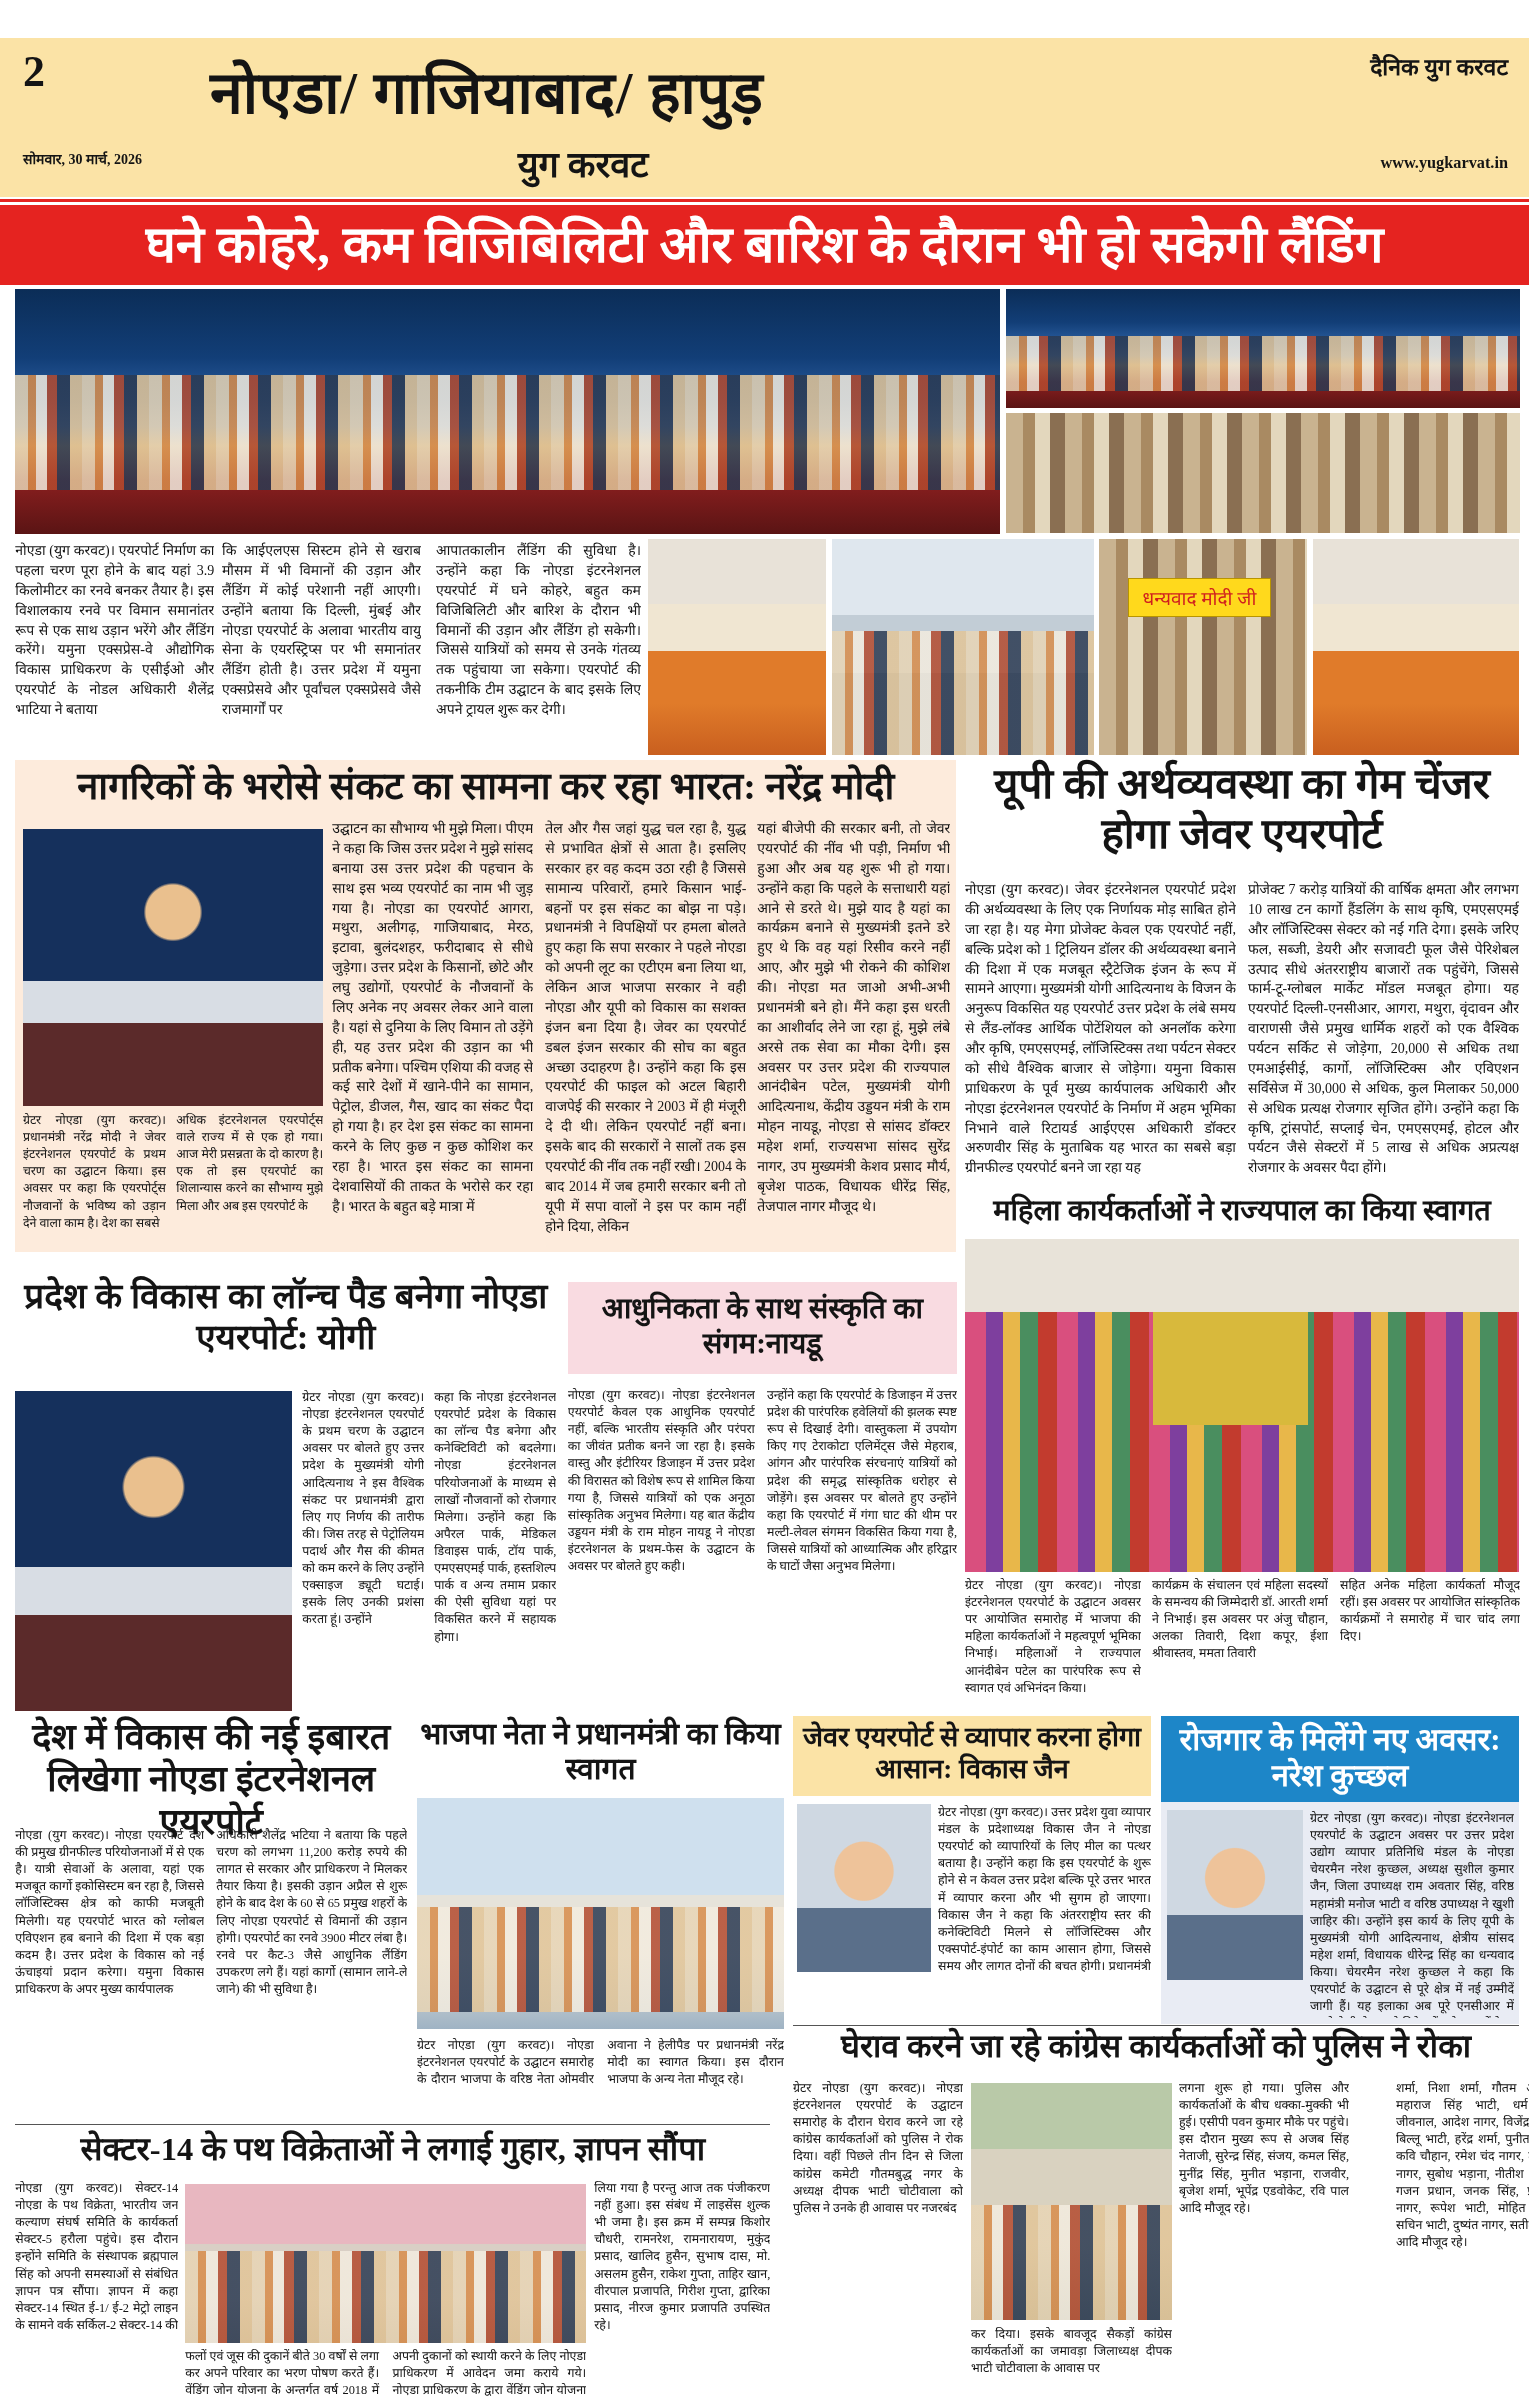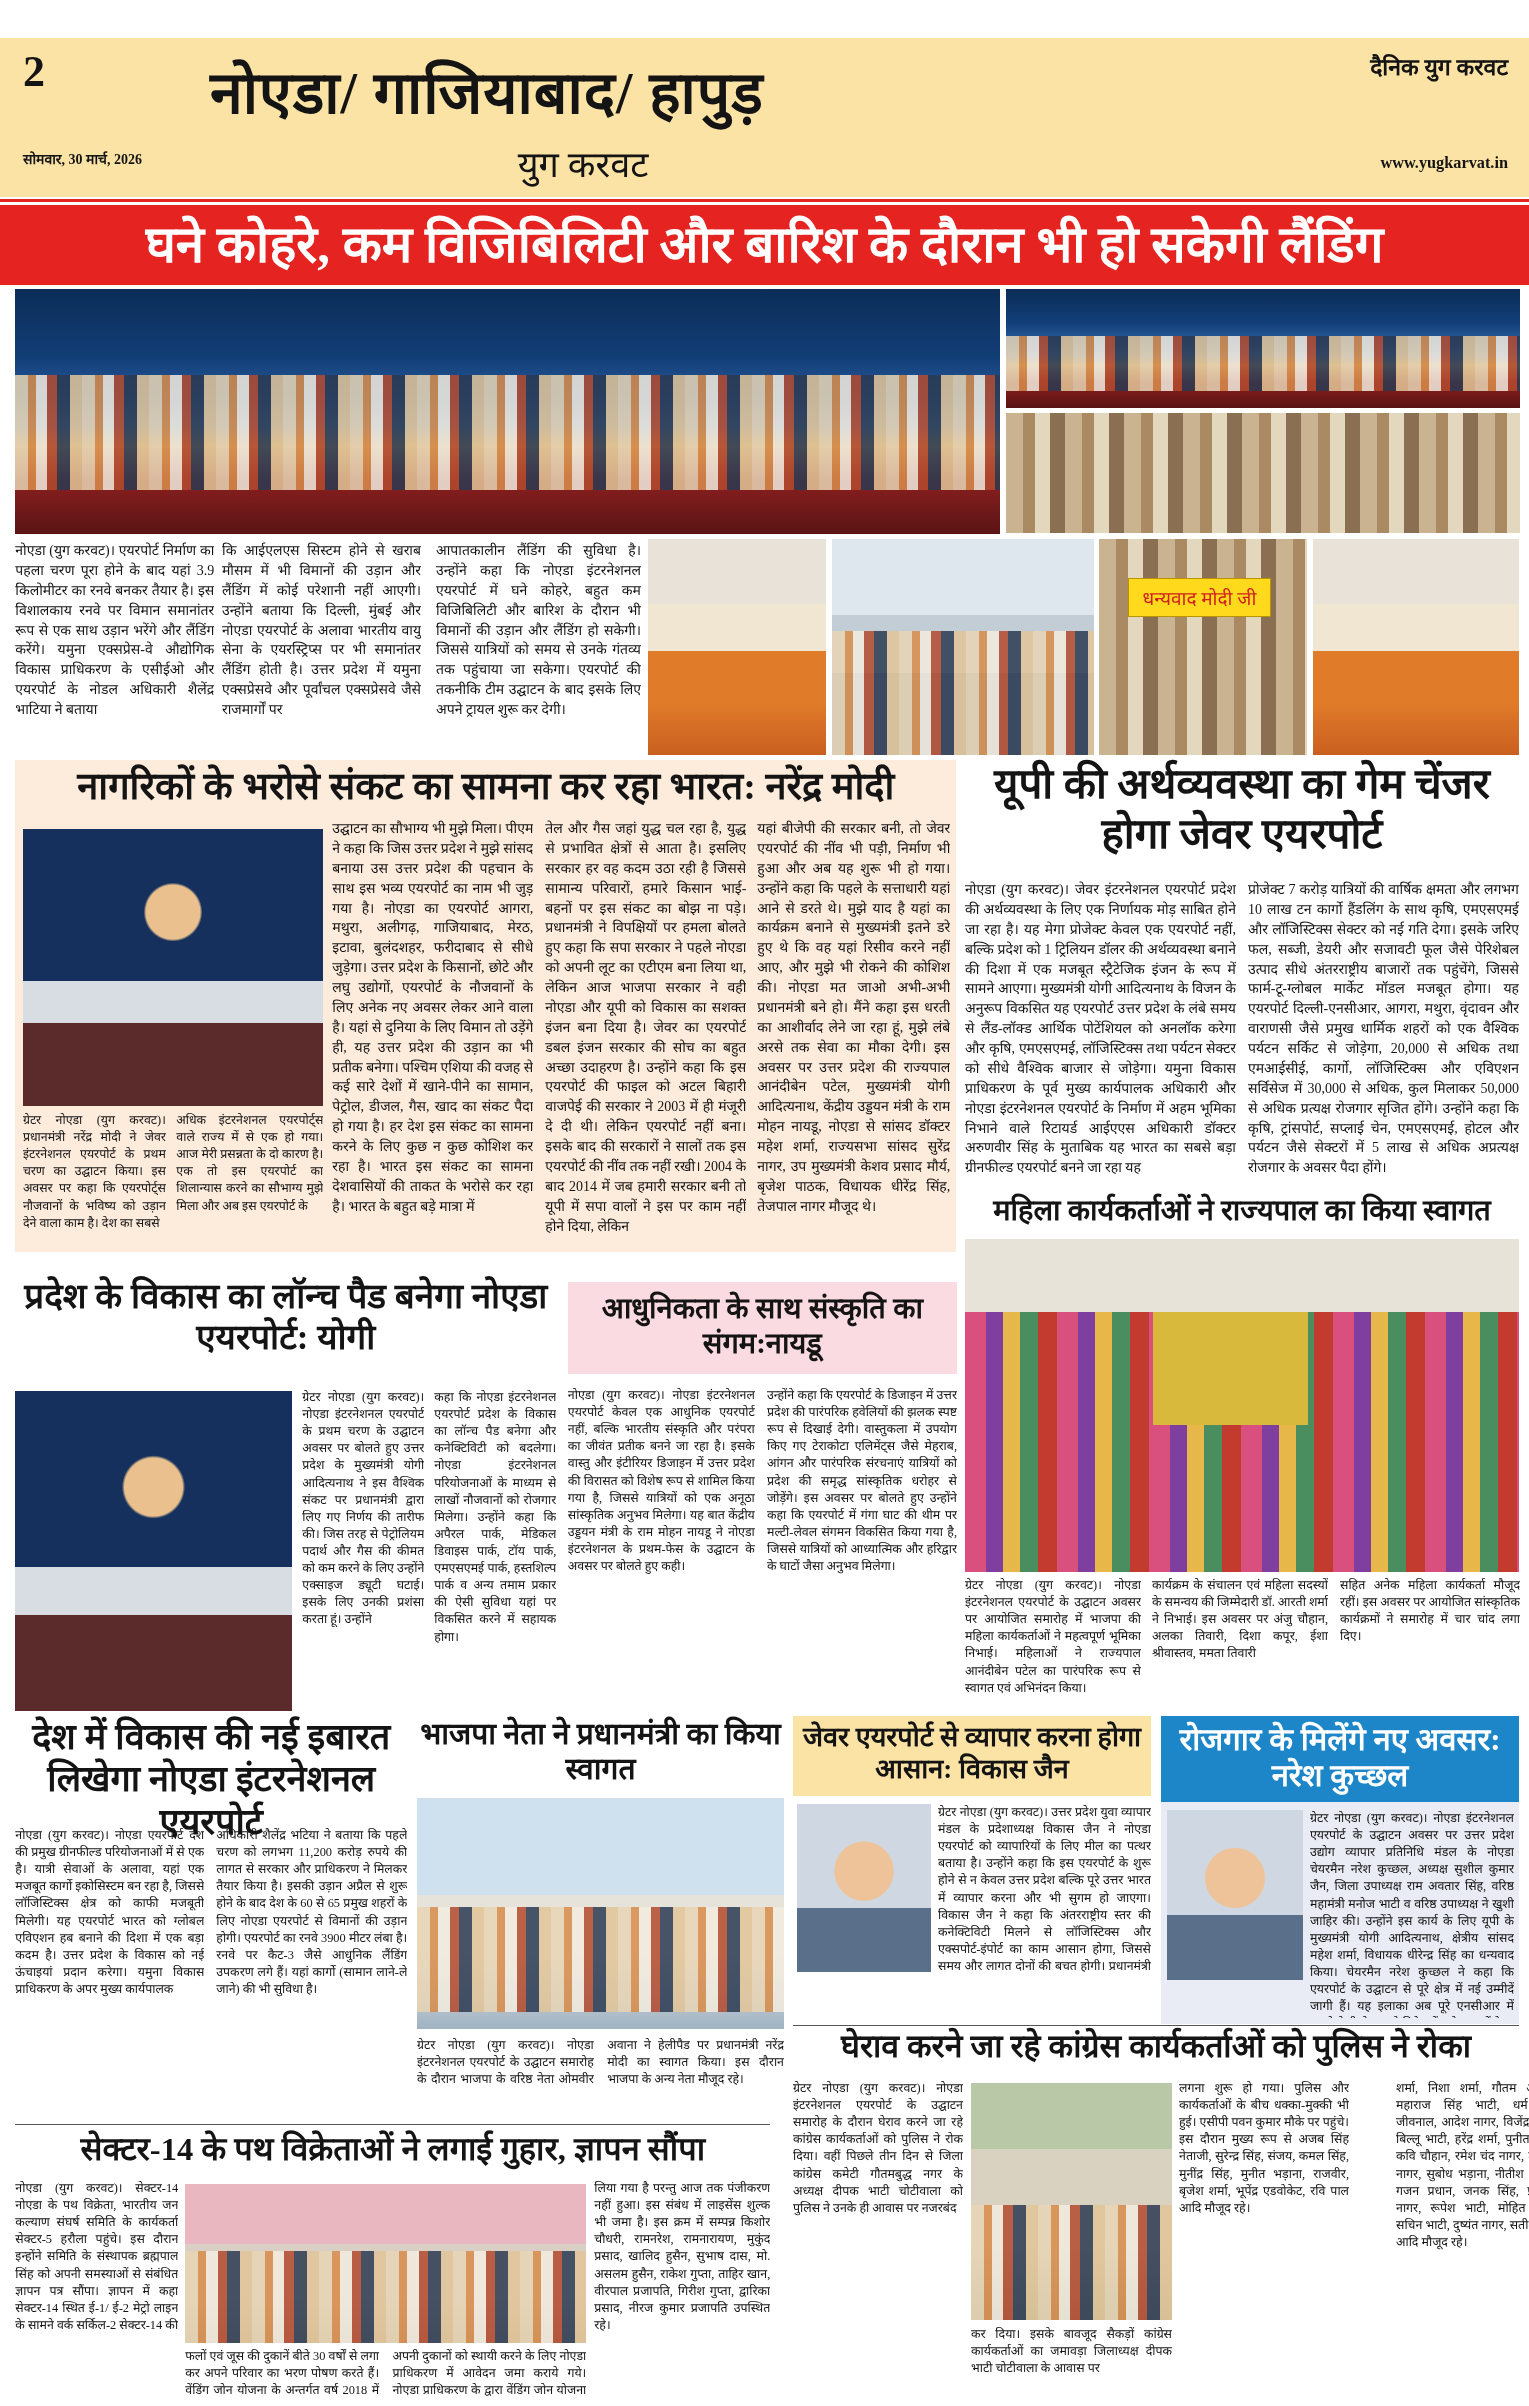--- a/index.html
+++ b/index.html
@@ -2,21 +2,21 @@
 <html lang="hi"><head>
 <meta charset="utf-8">
 <style>
   html,body{margin:0;padding:0;background:#fff;}
   .page{position:relative;width:1529px;height:2407px;background:#fff;overflow:hidden;
         font-family:"Liberation Serif","DejaVu Serif",serif;color:#141414;}
   .abs{position:absolute;}
   .masthead{background:#fbe3a6;}
   .pagenum{font-size:44px;font-weight:bold;}
   .region-title{font-size:59px;font-weight:bold;letter-spacing:1px;text-align:center;}
-  .brand{font-size:36px;font-weight:normal;text-align:center;}
+  .brand{font-size:36px;font-weight:bold;text-align:center;}
   .paper-name{font-size:23px;font-weight:bold;text-align:right;}
   .date-line{font-size:14px;font-weight:bold;}
   .website{font-size:16.3px;font-weight:bold;text-align:right;}
   .rule-red{background:#e52320;}
   .banner{background:#e52320;color:#fff;text-align:center;font-weight:bold;font-size:51px;line-height:80px;white-space:nowrap;}
   .hl{font-weight:bold;text-align:center;line-height:1.18;}
   .col{font-size:14px;line-height:1.42;text-align:justify;overflow:hidden;text-indent:0;}
   .col.small{font-size:12.4px;line-height:1.38;}
   .ph{background:#9aa7b2;overflow:hidden;}
   .ph .band{position:absolute;left:0;right:0;}

